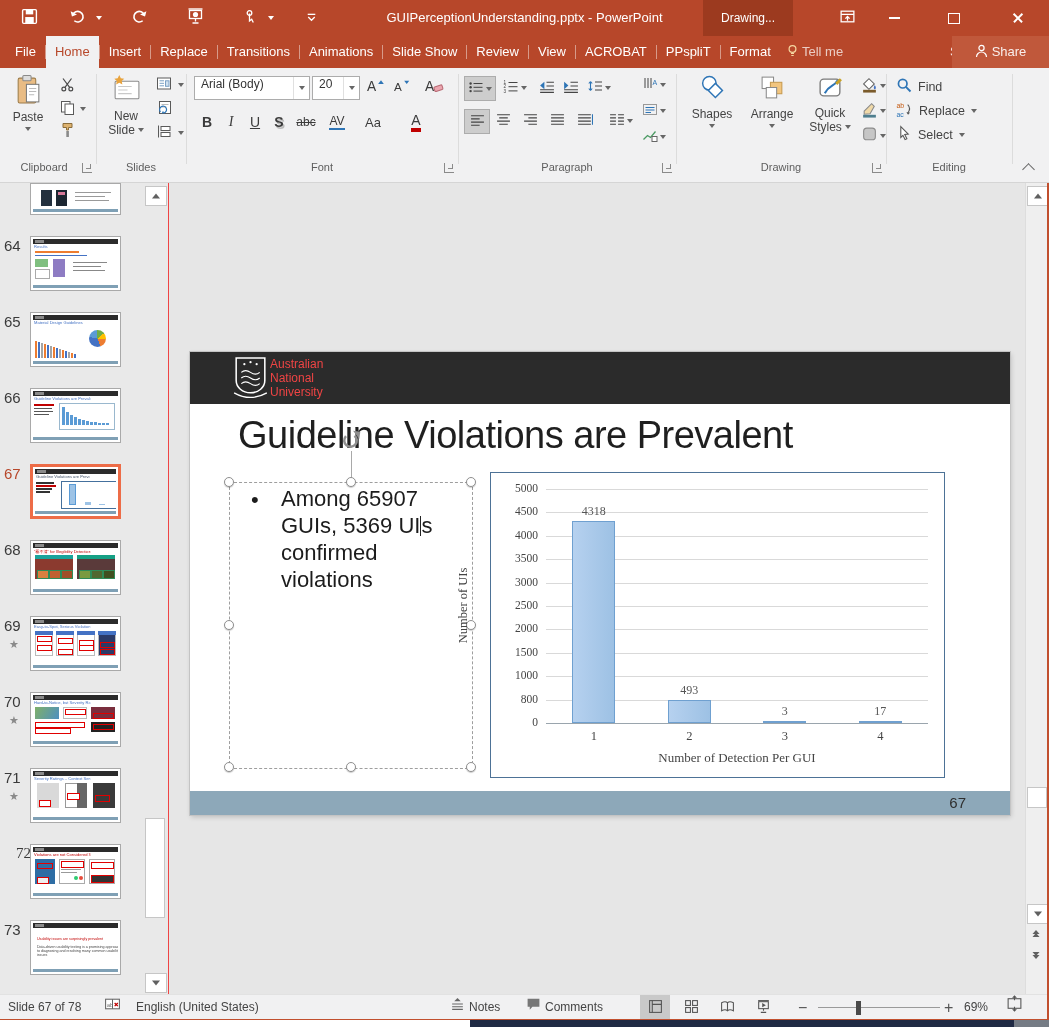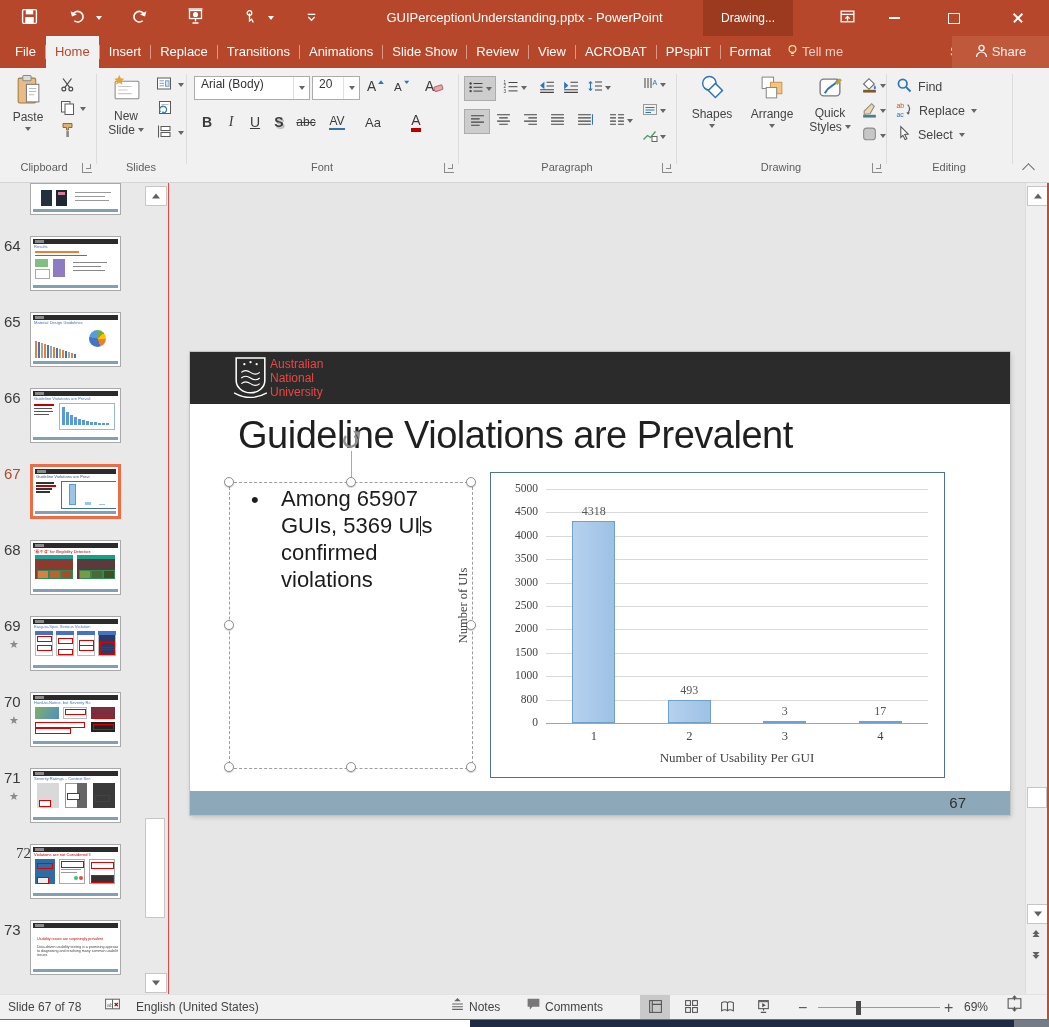--- a/index.html
+++ b/index.html
@@ -807,21 +807,21 @@
         <div class="serif" style="position:absolute;left:72.8px;top:256px;width:60px;text-align:center;font-size:12.5px;color:#444">1</div>
         <div style="position:absolute;left:176.8px;top:227px;width:43px;height:23px;background:linear-gradient(90deg,#B6D1EF,#9DC1E4);border:1px solid #6FA0D0;box-sizing:border-box"></div>
         <div class="serif" style="position:absolute;left:168.3px;top:210px;width:60px;text-align:center;font-size:12px;color:#555">493</div>
         <div class="serif" style="position:absolute;left:168.3px;top:256px;width:60px;text-align:center;font-size:12.5px;color:#444">2</div>
         <div style="position:absolute;left:272.3px;top:248px;width:43px;height:2px;background:linear-gradient(90deg,#B6D1EF,#9DC1E4);border:1px solid #6FA0D0;box-sizing:border-box"></div>
         <div class="serif" style="position:absolute;left:263.8px;top:231px;width:60px;text-align:center;font-size:12px;color:#555">3</div>
         <div class="serif" style="position:absolute;left:263.8px;top:256px;width:60px;text-align:center;font-size:12.5px;color:#444">3</div>
         <div style="position:absolute;left:367.8px;top:248px;width:43px;height:2px;background:linear-gradient(90deg,#B6D1EF,#9DC1E4);border:1px solid #6FA0D0;box-sizing:border-box"></div>
         <div class="serif" style="position:absolute;left:359.3px;top:231px;width:60px;text-align:center;font-size:12px;color:#555">17</div>
         <div class="serif" style="position:absolute;left:359.3px;top:256px;width:60px;text-align:center;font-size:12.5px;color:#444">4</div>
-        <div class="serif" style="position:absolute;left:55px;top:277px;width:382px;text-align:center;font-size:13px;color:#444">Number of Usability Per GUI</div>
+        <div class="serif" style="position:absolute;left:55px;top:277px;width:382px;text-align:center;font-size:13px;color:#444">Number of Detection Per GUI</div>
         <div class="serif" style="position:absolute;left:-163px;top:125px;width:270px;text-align:center;font-size:12.5px;color:#444;transform:rotate(-90deg)">Number of UIs</div>
       </div>
 
     <div class="slidefoot">
       <span>67</span>
     </div>
   </div>
 
   <div class="abs" style="left:1026px;top:488px;width:46px;height:46px;border-radius:50%;background:#0061FE;display:flex;align-items:center;justify-content:center">
     <span><svg width="26" height="26" viewBox="0 0 24 24">

